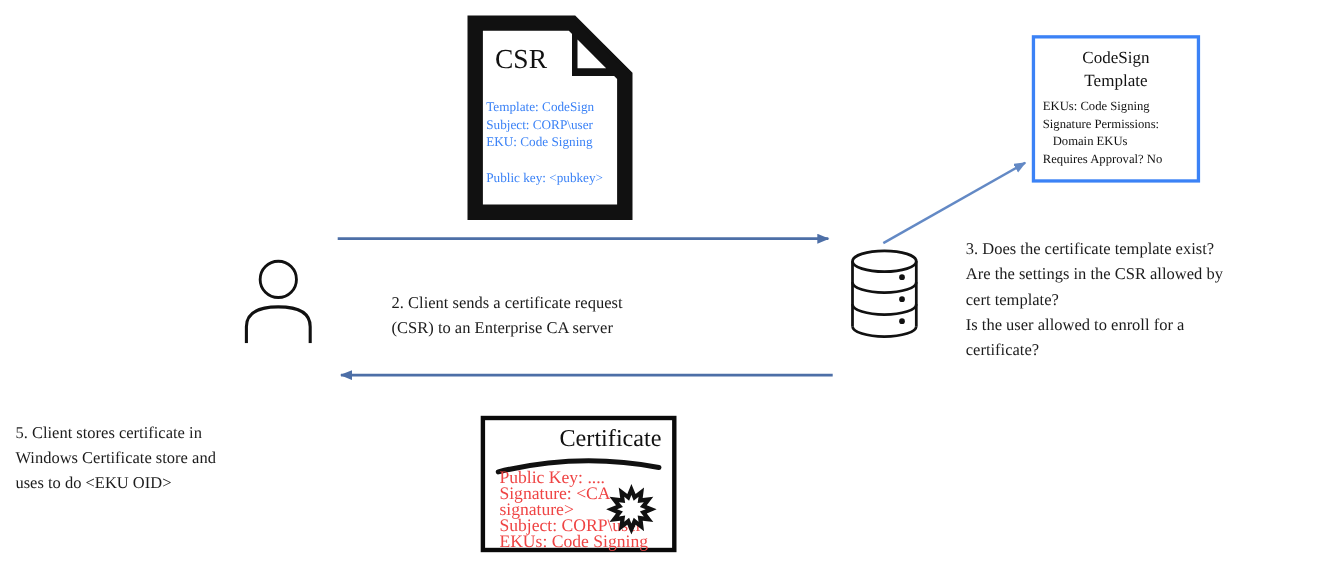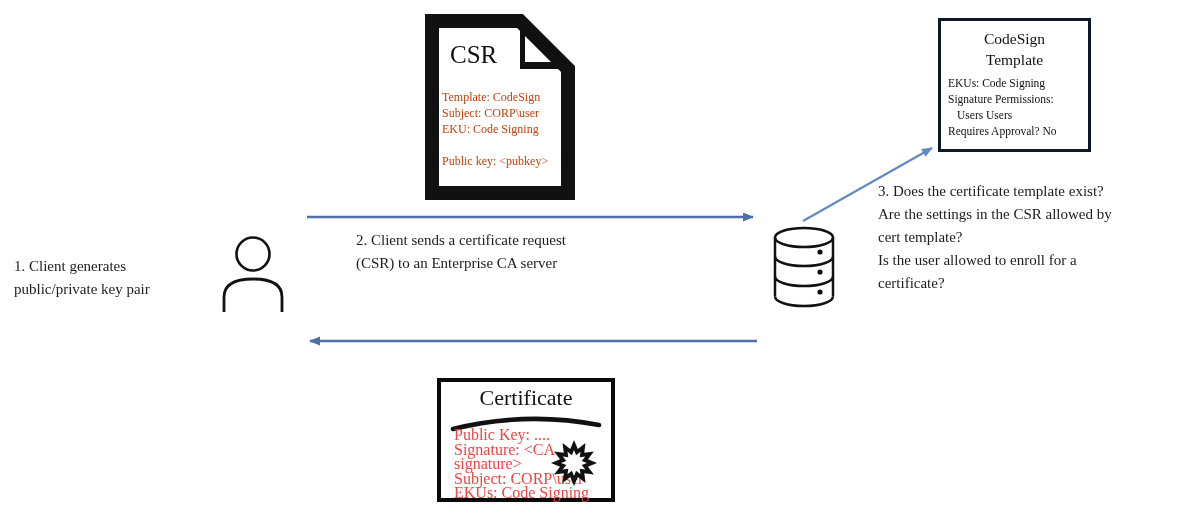--- a/index.html
+++ b/index.html
@@ -1,41 +1,41 @@
 <!DOCTYPE html>
 <html><head>
 <meta charset="utf-8">
 <style>
   html,body{margin:0;padding:0;background:#fff;}
   .canvas{
     position:relative;width:1197px;height:525px;background:#ffffff;overflow:hidden;
     font-family:Liberation Serif, serif;color:#1f1f1f;
   }
   .abs{position:absolute;}
-  .steptext{font-size:15px;line-height:23px;white-space:pre-line;color:#1c1c1c;}
+  .steptext{font-size:15px;line-height:23px;white-space:pre-line;color:#1c1c1c;margin-top:36px;}
 
   
   .csr-doc{left:424px;top:13px;width:152px;height:188px;}
   .csr-title{left:26px;top:28px;font-size:25px;color:#111;}
-  .csr-body{left:18px;top:76px;font-size:12px;line-height:16px;white-space:pre-line;color:#c2410c;}
+  .csr-body{left:18px;top:76px;font-size:12px;line-height:16px;white-space:pre-line;color:#3b82f6;}
 
   
-  .tpl-box{left:938px;top:18px;width:147px;height:128px;border:3px solid #0f172a;background:#fff;}
+  .tpl-box{left:938px;top:32px;width:147px;height:128px;border:3px solid #3b82f6;background:#fff;}
   .tpl-title{width:100%;text-align:center;margin-top:7px;font-size:15.5px;line-height:21px;color:#111;}
   .tpl-body{margin:5px 0 0 7px;font-size:11.5px;line-height:16px;color:#111;}
   .tpl-line.indent{padding-left:9px;}
 
   
   .person{left:218px;top:231px;width:70px;height:81px;}
   .dbicon{left:772px;top:226px;width:64px;height:82px;}
   .ca-label{left:733px;top:308px;width:144px;text-align:center;font-size:20px;color:#161616;}
 
   
   .cert-box{left:437px;top:378px;width:170px;height:116px;border:4px solid #0a0a0a;background:#fff;}
-  .cert-title{width:100%;text-align:center;margin-top:3px;font-size:22px;color:#111;}
+  .cert-title{width:100%;text-align:center;margin-top:3px;font-size:22px;color:#111;padding-left:29px;}
   .cert-arc{position:absolute;left:8px;top:28px;}
   .cert-body{position:absolute;left:13px;top:46px;font-size:16px;line-height:14.5px;white-space:pre-line;color:#ef4444;}
   .cert-seal{position:absolute;right:14px;top:58px;}
 
   
   .step1{left:14px;top:255px;}
   .step2{left:356px;top:229px;}
   .step3{left:878px;top:180px;width:315px;}
   .step4{left:786px;top:352px;}
   .step5{left:14px;top:347px;}
@@ -60,21 +60,21 @@
 
 Public key: &lt;pubkey&gt;</div>
   </div>
 
   <div class="abs tpl-box">
     <div class="tpl-title" style="white-space:pre-line;">CodeSign
 Template</div>
     <div class="tpl-body">
       <div class="tpl-line">EKUs: Code Signing</div>
       <div class="tpl-line">Signature Permissions:</div>
-      <div class="tpl-line indent">Users Users</div>
+      <div class="tpl-line indent">Domain EKUs</div>
       <div class="tpl-line">Requires Approval? No</div>
     </div>
   </div>
 
   <div class="abs person">
     <svg width="70" height="81" viewBox="0 0 70 81">
       <circle cx="35" cy="23" r="16.5" fill="none" stroke="#111111" stroke-width="2.6"></circle>
       <path d="M 6,81 L 6,66 Q 6,48 35,48 Q 64,48 64,66 L 64,81" fill="none" stroke="#111111" stroke-width="2.8"></path>
     </svg>
   </div>
@@ -118,23 +118,24 @@
       </marker>
       <marker id="ah-light" markerWidth="12" markerHeight="10" refX="10" refY="4.5" orient="auto" markerUnits="userSpaceOnUse">
         <path d="M0,0 L11,4.5 L0,9 Z" fill="#6389c5"></path>
       </marker>
     </defs>
     <line x1="307" y1="217" x2="753" y2="217" stroke="#4d6fa7" stroke-width="2.5" marker-end="url(#ah-dark)"></line>
     <line x1="757" y1="341" x2="310" y2="341" stroke="#4d6fa7" stroke-width="2.5" marker-end="url(#ah-dark)"></line>
     <line x1="803" y1="221" x2="932" y2="148" stroke="#6389c5" stroke-width="2.2" marker-end="url(#ah-light)"></line>
   </svg>
 
-  <div class="abs steptext step1">1. Client generates
-public/private key pair</div>
   <div class="abs steptext step2">2. Client sends a certificate request
 (CSR) to an Enterprise CA server</div>
   <div class="abs steptext step3">3. Does the certificate template exist?
 Are the settings in the CSR allowed by
 cert template?
 Is the user allowed to enroll for a
 certificate?</div>
+  <div class="abs steptext step5">5. Client stores certificate in
+Windows Certificate store and
+uses to do &lt;EKU OID&gt;</div>
 
 </div>
 
 </body></html>

